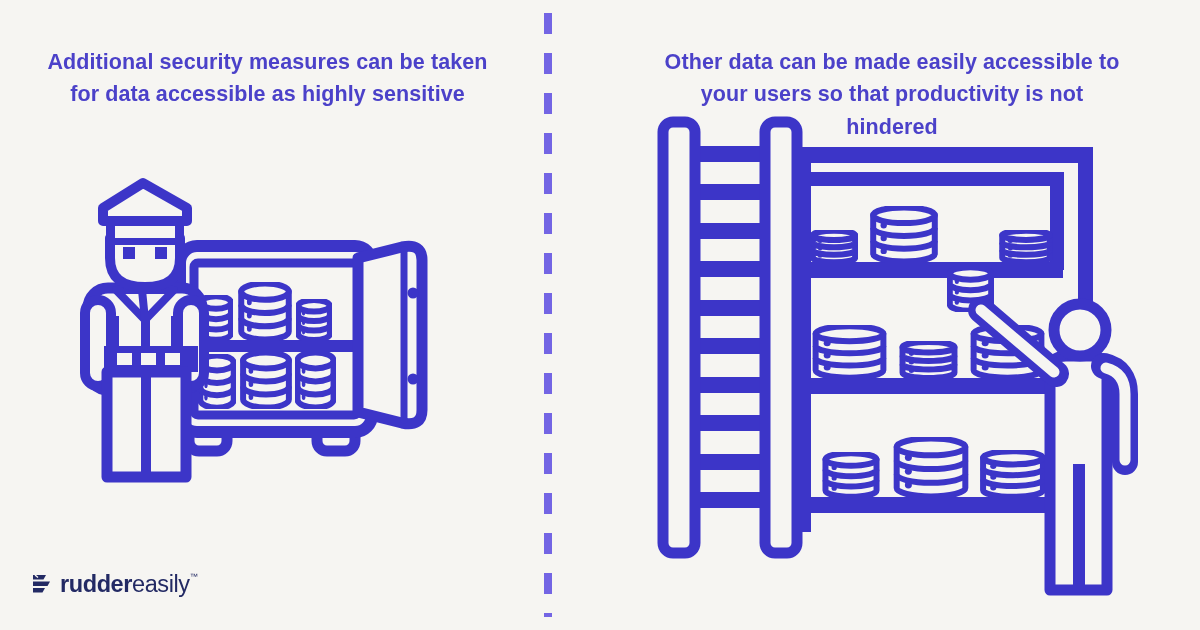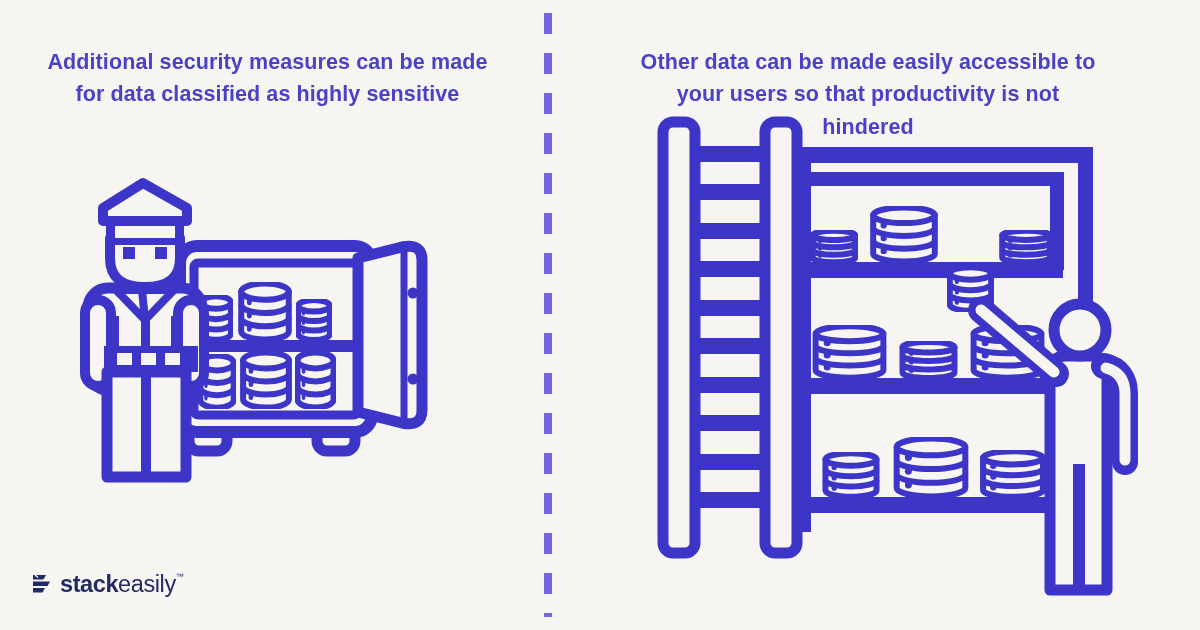--- a/index.html
+++ b/index.html
@@ -18,21 +18,21 @@
     position:absolute;
     top:46px;
     color:var(--heading);
     font-size:21.5px;
     font-weight:700;
     line-height:1.5;
     text-align:center;
     letter-spacing:.1px;
   }
   .heading.left{left:45px;width:445px;}
-  .heading.right{left:632px;width:472px;}
+  .heading.right{left:656px;width:472px;}
   .divider{
     position:absolute;
     left:544px;top:13px;width:8px;height:604px;
     background:repeating-linear-gradient(180deg,
       var(--divider) 0 21px, transparent 21px 40px);
   }
   .illus{position:absolute;display:block;}
   .illus.left{left:75px;top:170px;}
   .illus.right{left:650px;top:113px;}
   
@@ -54,21 +54,21 @@
   .logo-text{font-size:23.5px;letter-spacing:-0.4px;display:flex;align-items:baseline;}
   .logo-bold{font-weight:800;}
   .logo-light{font-weight:400;}
   .logo-tm{font-size:8px;font-weight:400;align-self:flex-start;margin-top:1px;}
 </style>
 </head>
 <body>
 
 <div class="stage">
 
-  <div class="heading left">Additional security measures can be made for data classified as highly sensitive</div>
+  <div class="heading left">Additional security measures can be taken for data accessible as highly sensitive</div>
   <div class="heading right">Other data can be made easily accessible to your users so that productivity is not hindered</div>
 
   <div class="divider"></div>
 
   <svg width="0" height="0" style="position:absolute" aria-hidden="true">
     <defs>
       <symbol id="db" viewBox="0 0 100 80" preserveAspectRatio="none">
         <path class="dbp" d="M6,13 V67 a44,11 0 0 0 88,0 V13 Z"></path>
         <path class="dbl" d="M6,31 a44,11 0 0 0 88,0 M6,49 a44,11 0 0 0 88,0"></path>
         <ellipse class="dbp" cx="50" cy="13" rx="44" ry="11"></ellipse>
@@ -194,19 +194,19 @@
   <div class="logo">
     <svg width="23" height="23" viewBox="0 0 23 23" aria-hidden="true">
       <g fill="var(--logo)">
         <path d="M3,2 h13 l-2.5,4.5 h-10.5 z"></path>
         <path d="M3,8.5 h17 l-2.5,4.5 h-14.5 z"></path>
         <path d="M3,15 h12 l-2.5,4.5 h-9.5 z"></path>
       </g>
       <path d="M5,2 l3,2.5" stroke="var(--bg)" stroke-width="1.4" fill="none"></path>
     </svg>
     <span class="logo-text">
-        <span class="logo-bold">stack</span>
+        <span class="logo-bold">rudder</span>
         <span class="logo-light">easily</span>
         <span class="logo-tm">™</span>
       </span>
   </div>
 
 </div>
 
 </body></html>

